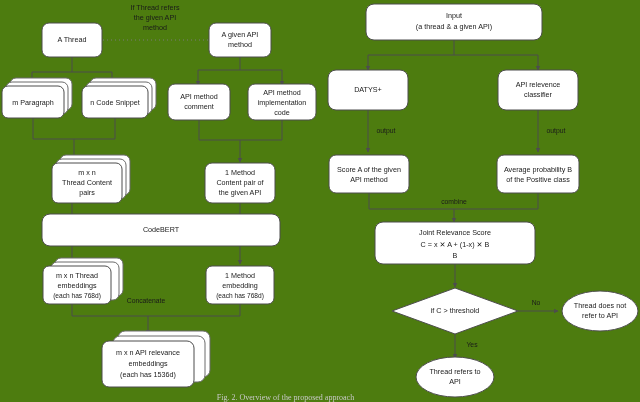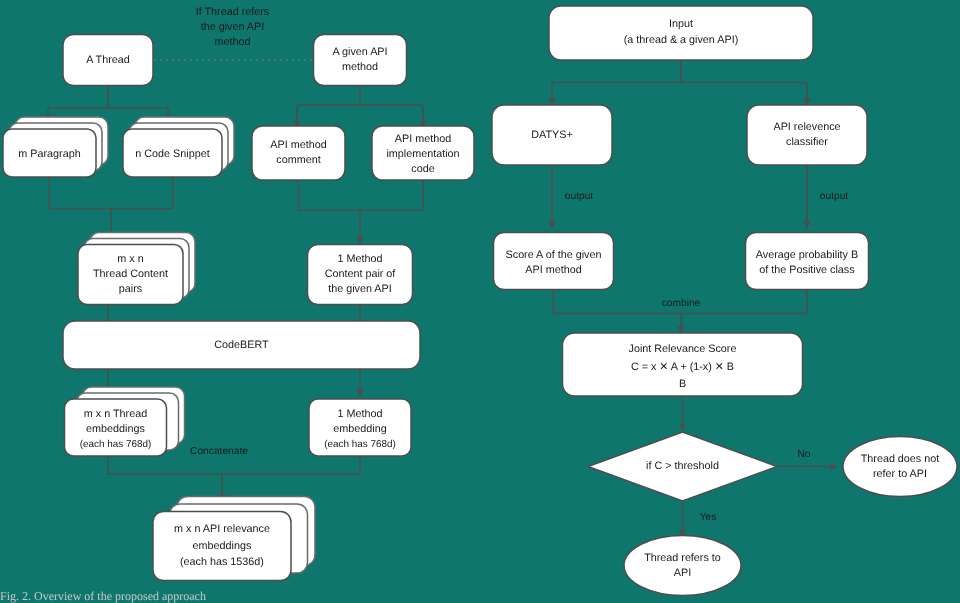--- a/index.html
+++ b/index.html
@@ -4,21 +4,21 @@
 <style>
   html, body {
     margin: 0;
     padding: 0;
     background: #ffffff;
   }
   #page {
     position: relative;
     width: 640px;
     height: 402px;
-    background: #0f766e;
+    background: #4d7c0f;
     overflow: hidden;
     font-family: "Liberation Sans", sans-serif;
   }
   svg#flow {
     position: absolute;
     left: 0;
     top: 0;
     width: 640px;
     height: 402px;
   }
@@ -51,24 +51,24 @@
     dominant-baseline: middle;
   }
   text.small {
     font-size: 6.6px;
   }
   text.edge-label {
     font-size: 6.8px;
   }
   .caption {
     position: absolute;
-    left: 0;
+    left: 12px;
     top: 393px;
     width: 547px;
-    text-align: left;
+    text-align: center;
     font-family: "Liberation Serif", serif;
     font-size: 8px;
     color: #c9c9c9;
     white-space: nowrap;
     overflow: hidden;
   }
 </style>
 </head>
 <body>
 

